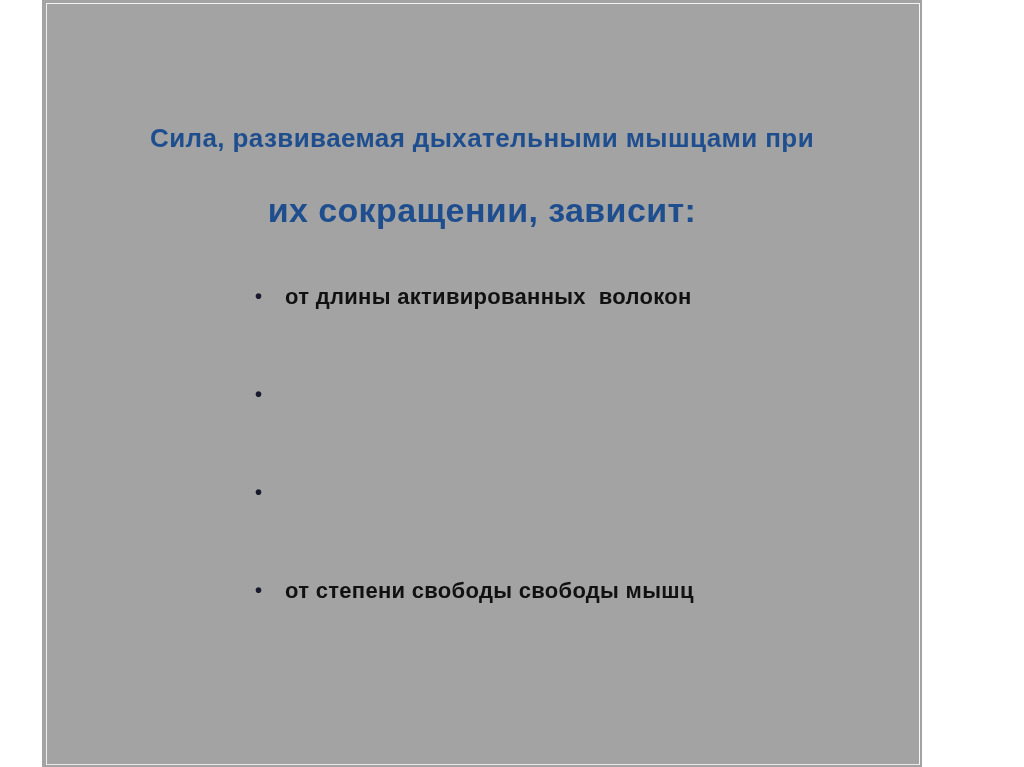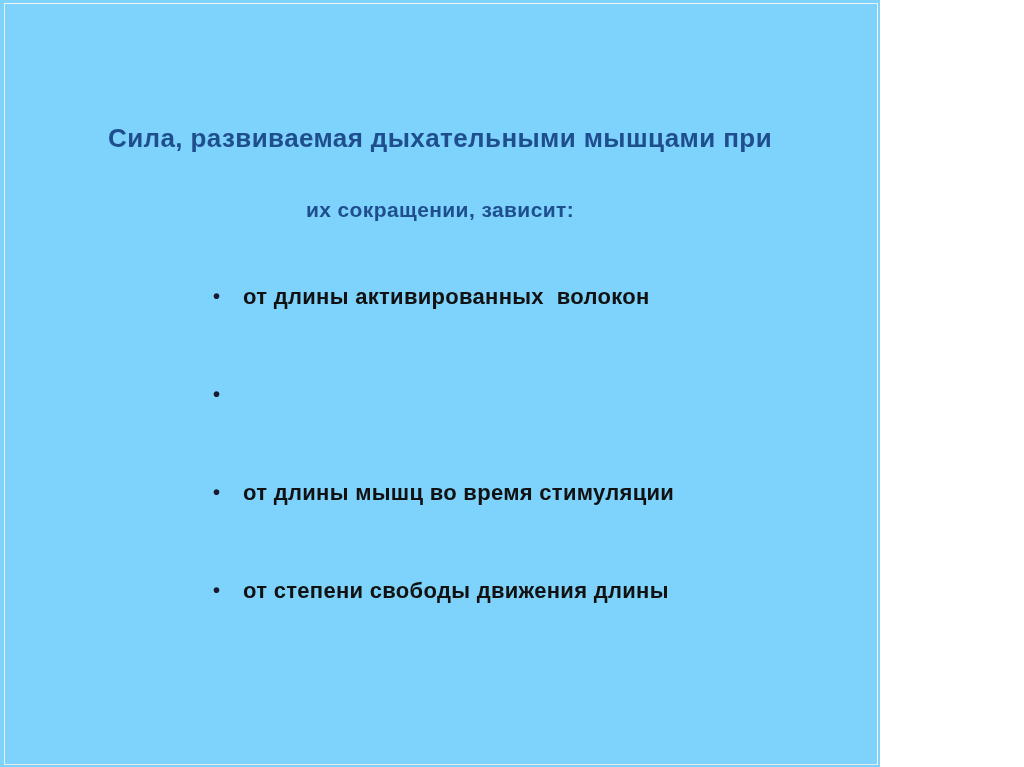--- a/index.html
+++ b/index.html
@@ -4,23 +4,24 @@
 <style>
   html, body {
     margin: 0;
     padding: 0;
     background: #ffffff;
   }
   .slide {
     position: relative;
     width: 880px;
     height: 767px;
-    background: #7dd3fc;
+    background: #a3a3a3;
     overflow: hidden;
     font-family: "Liberation Sans", "DejaVu Sans", sans-serif;
+    margin-left: 42px;
   }
   .slide-frame {
     position: absolute;
     left: 4px;
     top: 3px;
     right: 2px;
     bottom: 2px;
     border-left: 1px solid #ededed;
     border-top: 1px solid #f3f3f3;
     border-right: 1px solid #f6f6f6;
@@ -35,21 +36,21 @@
     text-align: center;
     color: #1f4e8f;
     font-weight: bold;
   }
   .title-line-1 {
     font-size: 26px;
     letter-spacing: 0.4px;
     line-height: 32px;
   }
   .title-line-2 {
-    font-size: 21px;
+    font-size: 34px;
     letter-spacing: 0.4px;
     line-height: 32px;
     margin-top: 40px;
   }
   .bullet-list {
     position: absolute;
     left: 213px;
     top: 283px;
     margin: 0;
     padding: 0;
@@ -92,20 +93,19 @@
   <ul class="bullet-list">
     <li class="bullet-item">
       <span class="bullet-dot">•</span>
       <span class="bullet-text">от длины активированных  волокон</span>
     </li>
     <li class="bullet-item">
       <span class="bullet-dot">•</span>
     </li>
     <li class="bullet-item">
       <span class="bullet-dot">•</span>
-      <span class="bullet-text">от длины мышц во время стимуляции</span>
     </li>
     <li class="bullet-item">
       <span class="bullet-dot">•</span>
-      <span class="bullet-text">от степени свободы движения длины</span>
+      <span class="bullet-text">от степени свободы свободы мышц</span>
     </li>
   </ul>
 </div>
 
 </body></html>

